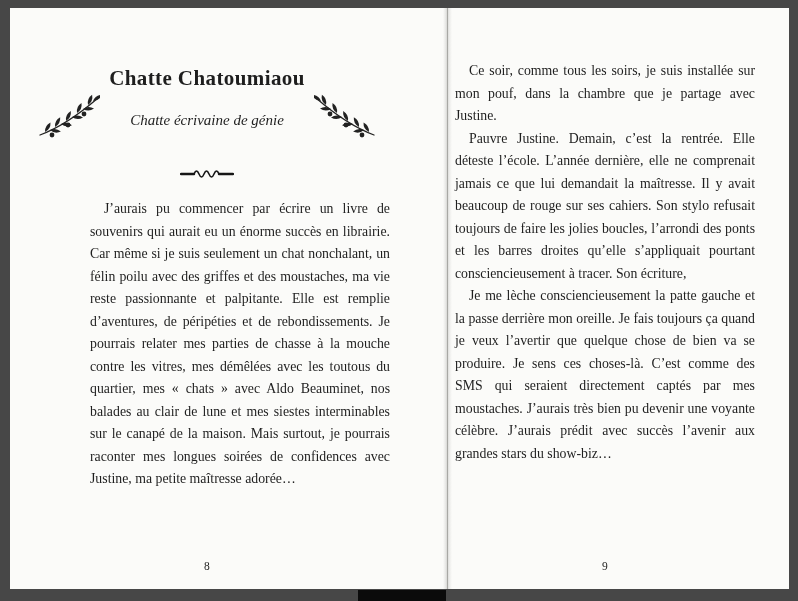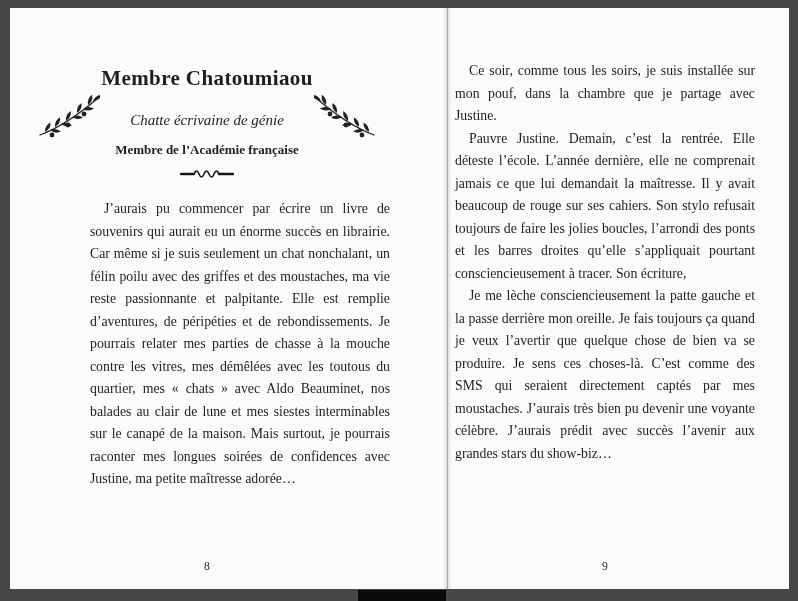--- a/index.html
+++ b/index.html
@@ -104,23 +104,22 @@
           <path transform="translate(39 21) rotate(-66)" d="M0 0 Q5.5 -3.6 11 0 Q5.5 3.6 0 0 Z"></path>
           <path transform="translate(45 17) rotate(-2)" d="M0 0 Q5.5 -3.6 11 0 Q5.5 3.6 0 0 Z"></path>
           <path transform="translate(50 13) rotate(-68)" d="M0 0 Q5.5 -3.6 11 0 Q5.5 3.6 0 0 Z"></path>
           <path transform="translate(55 9) rotate(-35)" d="M0 0 Q5.5 -3.6 11 0 Q5.5 3.6 0 0 Z"></path>
           <circle cx="14" cy="43" r="2.4"></circle>
           <circle cx="30" cy="33" r="2.4"></circle>
           <circle cx="46" cy="22" r="2.4"></circle>
         </g>
       </svg>
 
-      <h1 class="title">Membre Chatoumiaou</h1>
+      <h1 class="title">Chatte Chatoumiaou</h1>
       <div class="subtitle">Chatte écrivaine de génie</div>
-      <div class="affiliation">Membre de l’Académie française</div>
 
       <svg class="divider" width="54" height="12" viewBox="0 0 54 12">
         <path d="M1 6 H14" stroke="#161616" stroke-width="2.4" fill="none" stroke-linecap="round"></path>
         <path d="M14 6 q2.5 -6 5 0 q2.5 6 5 0 q2.5 -6 5 0 q2.5 6 5 0 q2.5 -6 5 0" stroke="#161616" stroke-width="1.6" fill="none"></path>
         <path d="M39 6 H53" stroke="#161616" stroke-width="2.4" fill="none" stroke-linecap="round"></path>
       </svg>
 
       <div class="body body-l">
         <p>J’aurais pu commencer par écrire un livre de souvenirs qui aurait eu un énorme succès en librairie. Car même si je suis seulement un chat nonchalant, un félin poilu avec des griffes et des moustaches, ma vie reste passionnante et palpitante. Elle est remplie d’aventures, de péripéties et de rebondissements. Je pourrais relater mes parties de chasse à la mouche contre les vitres, mes démêlées avec les toutous du quartier, mes « chats » avec Aldo Beauminet, nos balades au clair de lune et mes siestes interminables sur le canapé de la maison. Mais surtout, je pourrais raconter mes longues soirées de confidences avec Justine, ma petite maîtresse adorée…</p>
       </div>

